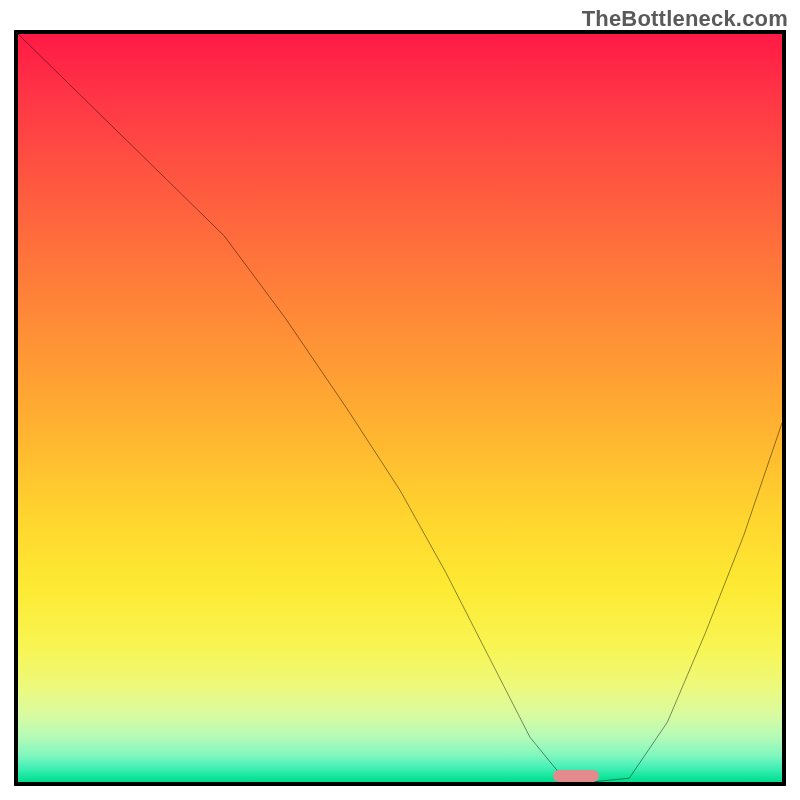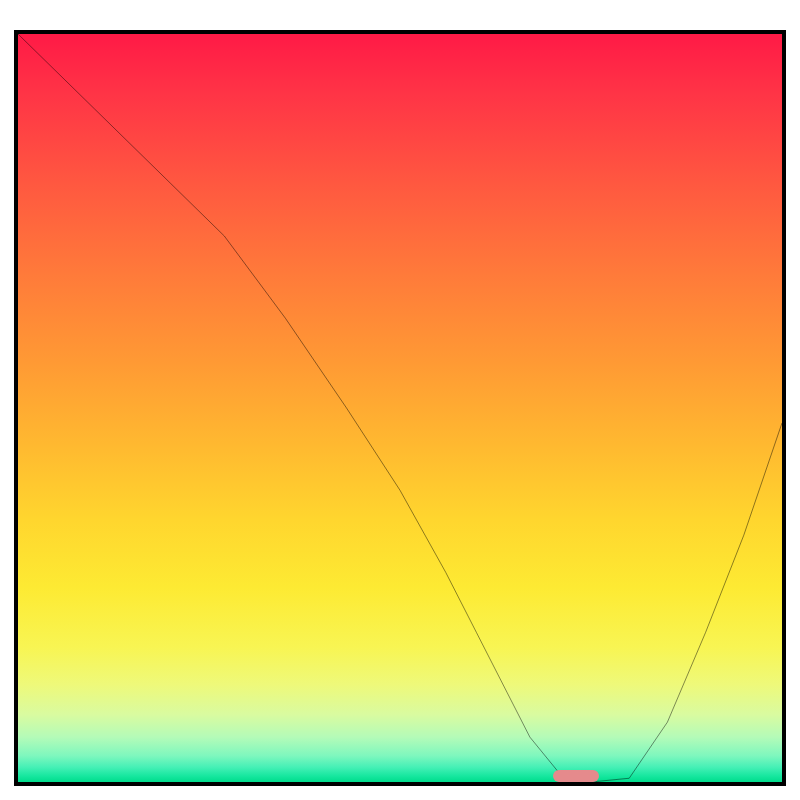--- a/index.html
+++ b/index.html
@@ -68,20 +68,21 @@
     position: absolute;
     border-radius: 999px;
     background: #e58a8c;
   }
 </style>
 </head>
 <body>
 
 <div class="container">
 
+  <div class="watermark">TheBottleneck.com</div>
 
   <div class="chart-frame">
     <div class="gradient-bg"></div>
 
     <svg class="curve" viewBox="0 0 100 100" preserveAspectRatio="none">
       <path id="curve-path" fill="none" stroke="#000000" stroke-width="0.45" stroke-linejoin="round" vector-effect="non-scaling-stroke" d="M0.00 0.00 L10.00 10.00 L20.00 20.00 L27.00 27.00 L35.00 38.00 L43.00 50.00 L50.00 61.00 L56.00 72.00 L60.00 80.00 L64.00 88.00 L67.00 94.00 L71.00 99.00 L75.00 100.00 L80.00 99.50 L85.00 92.00 L90.00 80.00 L95.00 67.00 L100.00 52.00"></path>
     </svg>
 
     <div id="opt-marker" class="marker" style="left: 70%; width: 6%; bottom: 0%; height: 1.6%; background: rgb(229, 138, 140);"></div>
   </div>

